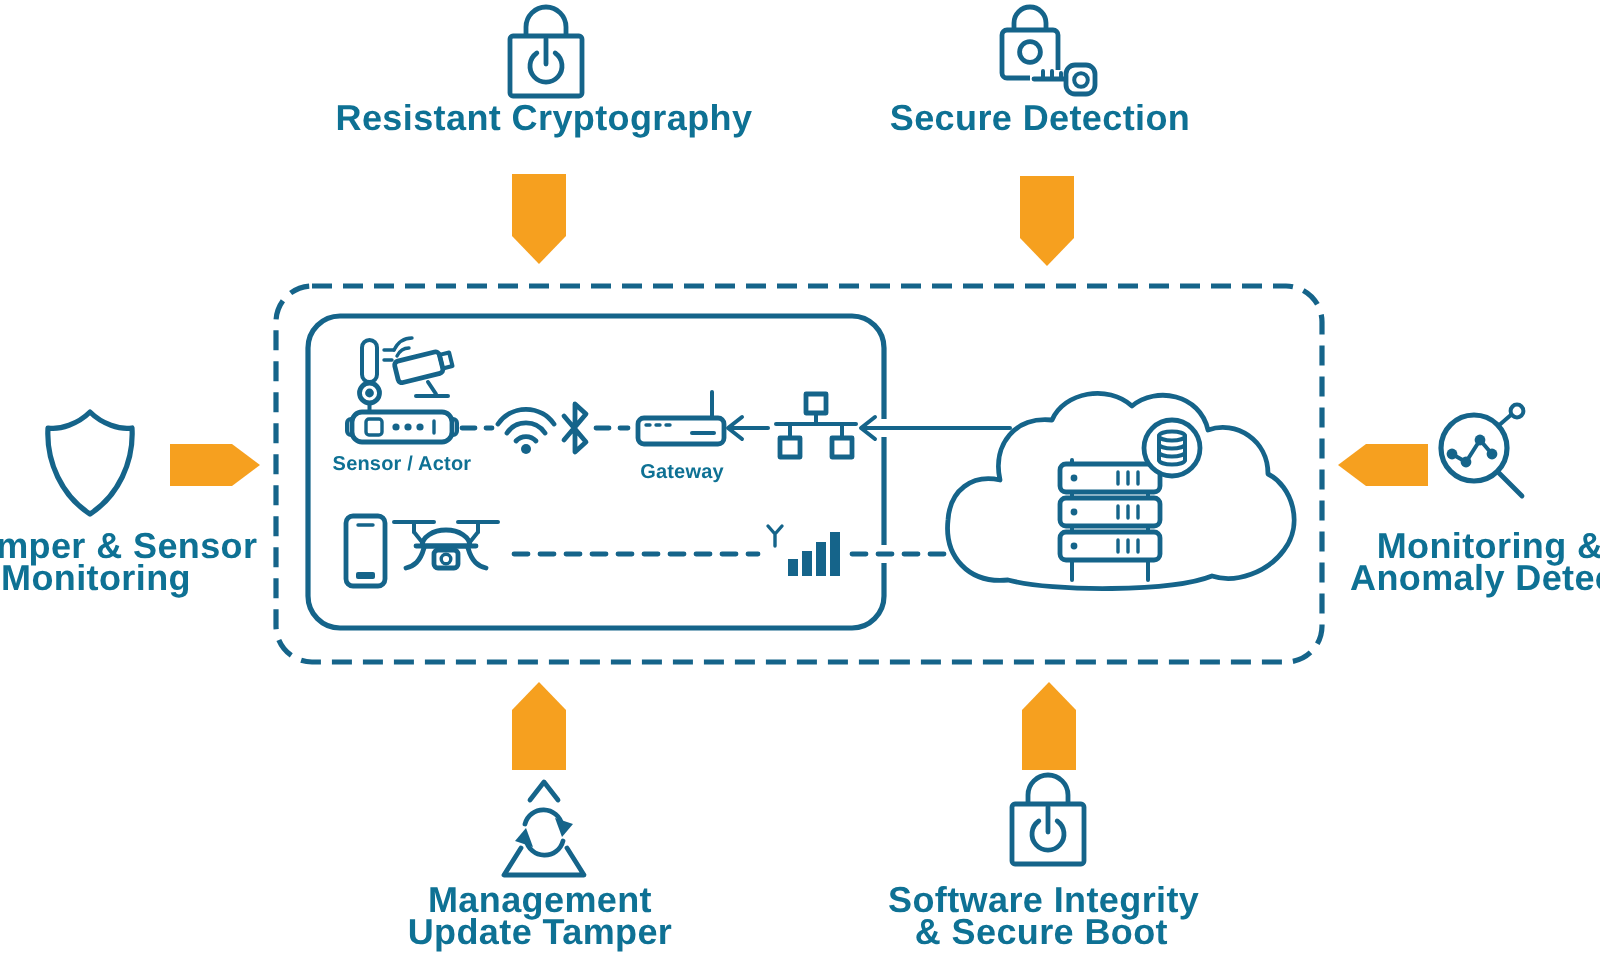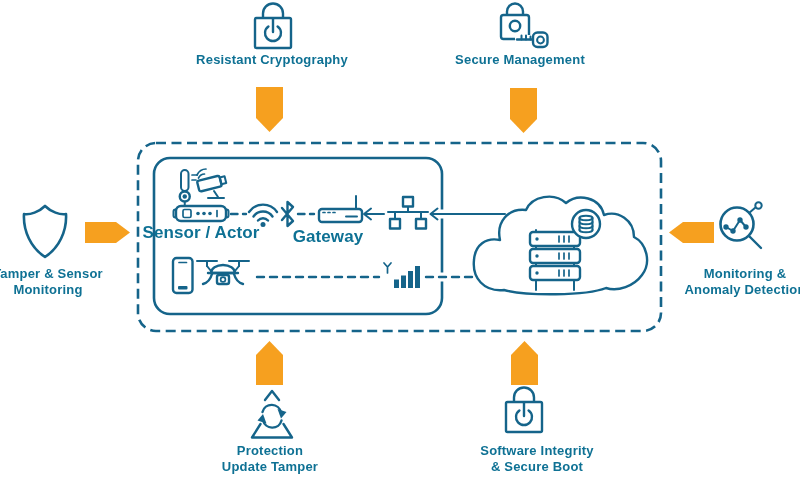--- a/index.html
+++ b/index.html
@@ -10,24 +10,24 @@
   }
   html,body{margin:0;padding:0;background:var(--background);}
   .canvas{
     position:relative;width:800px;height:478px;overflow:hidden;
     background:var(--background);
     font-family:"Liberation Sans","DejaVu Sans",sans-serif;
   }
   .canvas svg{position:absolute;left:0;top:0;}
   .label{
     position:absolute;text-align:center;font-weight:bold;
-    color:var(--text);font-size:13px;line-height:15.5px;
+    color:var(--text);font-size:18px;line-height:15.5px;
     letter-spacing:.2px;white-space:nowrap;
   }
-  .label.small{font-size:17px;line-height:13px;letter-spacing:.1px;}
+  .label.small{font-size:10px;line-height:13px;letter-spacing:.1px;}
   
   .st{fill:none;stroke:var(--teal);stroke-width:2.4;stroke-linecap:round;stroke-linejoin:round;}
   .sw{fill:#fff;stroke:var(--teal);stroke-width:2.4;stroke-linecap:round;stroke-linejoin:round;}
   .fl{fill:var(--teal);stroke:none;}
   .thin{stroke-width:1.7;}
   .t2{stroke-width:2;}
   .thick{stroke-width:2.6;}
   .case{fill:none;stroke:#fff;stroke-width:9;stroke-linecap:butt;}
   .orange{fill:var(--orange);stroke:none;}
 </style>
@@ -213,39 +213,39 @@
       <polygon class="orange" transform="translate(669,222)" points="14,0 45,0 45,21 14,21 0,10.5"></polygon>
       <polygon class="orange" transform="translate(256,341)" points="13.5,0 27,14 27,44 0,44 0,14"></polygon>
       <polygon class="orange" transform="translate(511,341)" points="13.5,0 27,14 27,44 0,44 0,14"></polygon>
     </g>
   </svg>
 
   <div class="label" style="left:162px;top:52px;width:220px;">
     <span>Resistant Cryptography</span><br>
   </div>
   <div class="label" style="left:410px;top:52px;width:220px;">
-    <span>Secure Management</span><br>
+    <span>Secure Detection</span><br>
   </div>
   <div class="label" style="left:-22px;top:266px;width:140px;">
     <span>Tamper &amp; Sensor</span><br>
     <span>Monitoring</span>
   </div>
   <div class="label" style="left:675px;top:266px;width:140px;">
     <span>Monitoring &amp;</span><br>
     <span>Anomaly Detection</span>
   </div>
   <div class="label" style="left:200px;top:443px;width:140px;">
-    <span>Protection</span><br>
+    <span>Management</span><br>
     <span>Update Tamper</span>
   </div>
-  <div class="label" style="left:467px;top:443px;width:140px;">
+  <div class="label" style="left:444px;top:443px;width:140px;text-align:right;">
     <span>Software Integrity</span><br>
     <span>&amp; Secure Boot</span>
   </div>
 
   <div class="label small" style="left:131px;top:226px;width:140px;">
     <span>Sensor / Actor</span>
   </div>
-  <div class="label small" style="left:258px;top:230px;width:140px;">
+  <div class="label small" style="left:271px;top:230px;width:140px;">
     <span>Gateway</span>
   </div>
 
 </div>
 
 </body></html>

